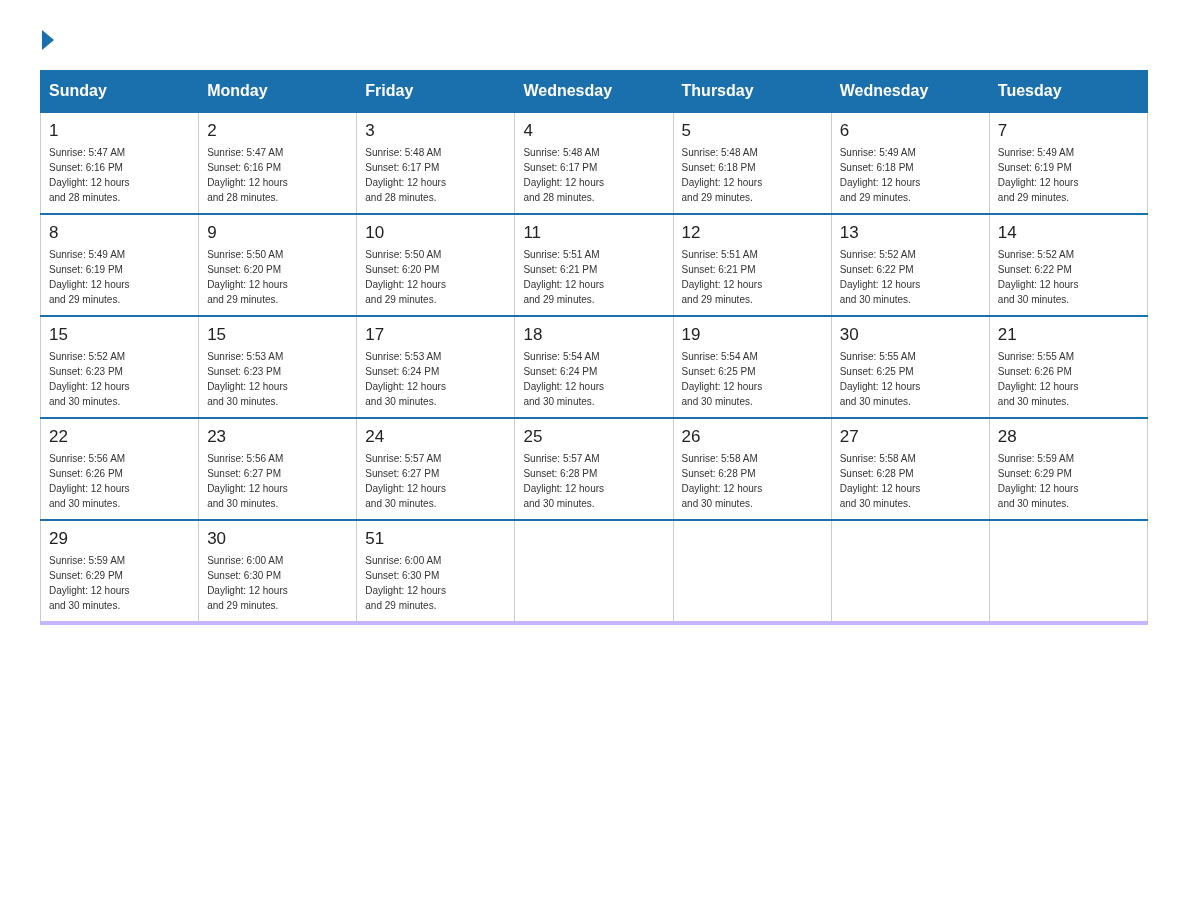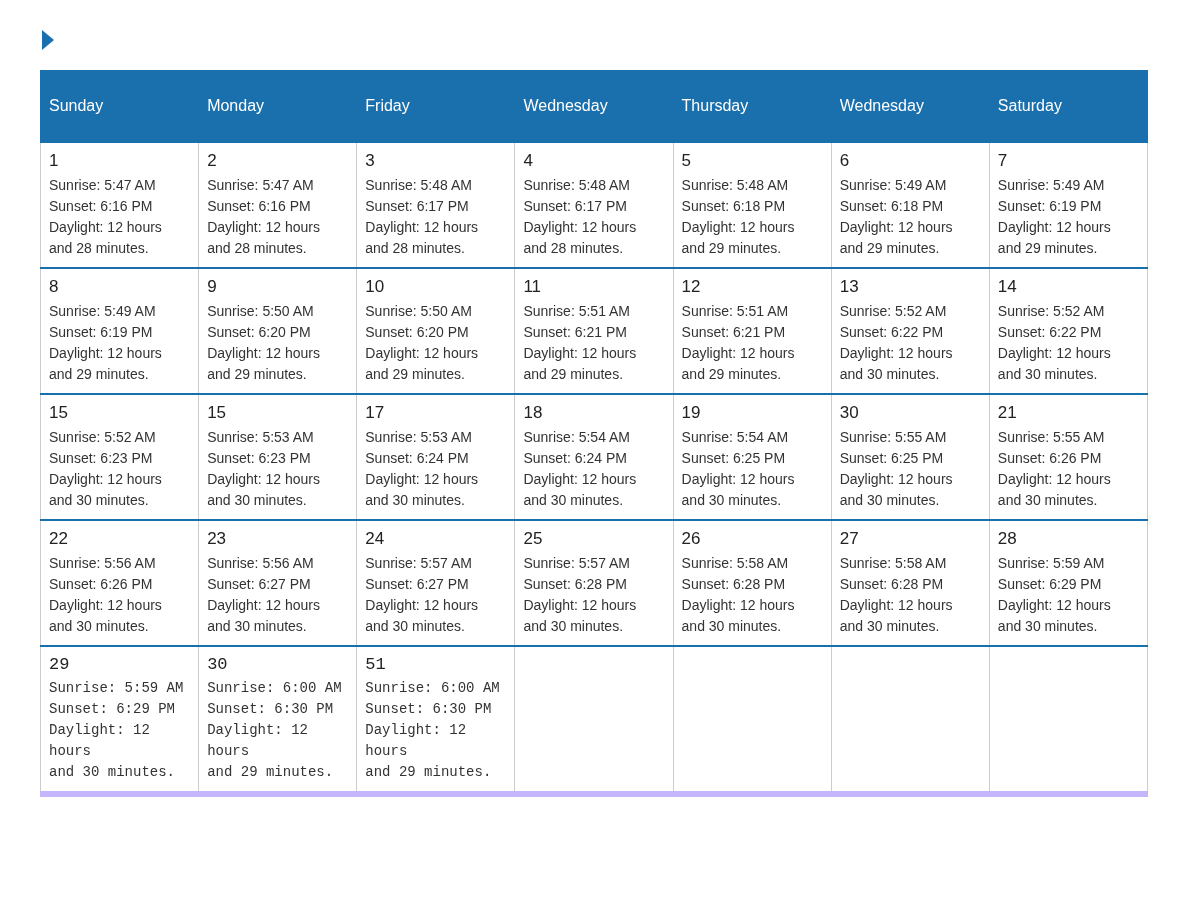--- a/index.html
+++ b/index.html
@@ -57,48 +57,47 @@
       color: #444;
       margin-top: 4px;
     }
     .calendar {
       width: 100%;
       border-collapse: collapse;
     }
     .calendar th {
       background: #1a6fad;
       color: #fff;
-      padding: 26px 8px;
+      padding: 11px 8px;
       text-align: left;
       font-size: 16px;
-      font-weight: normal;
+      font-weight: bold;
       border: 1px solid #1a6fad;
     }
     .calendar td {
       border: 1px solid #ccc;
       padding: 8px;
       vertical-align: top;
       width: calc(100% / 7);
       background: #fff;
     }
     .calendar tr:last-child td {
-      border-bottom: 6px solid #c4b5fd;
-      font-family: Liberation Mono, monospace;
+      border-bottom: 4px solid #c4b5fd;
     }
     .calendar tbody tr:first-child td {
       border-top: 2px solid #1a6fad;
     }
     .day-number {
       font-size: 17px;
       font-weight: normal;
       color: #222;
       margin-bottom: 4px;
     }
     .day-info {
-      font-size: 14px;
+      font-size: 10px;
       color: #333;
       line-height: 1.5;
     }
     .empty-cell {
       background: #fff;
     }
     .calendar tbody tr td {
       border-top: 2px solid #1a6fad;
     }
     .calendar tbody tr td + td {
@@ -128,21 +127,21 @@
 
 <table class="calendar">
   <thead>
     <tr>
     <th>Sunday</th>
         <th>Monday</th>
         <th>Friday</th>
         <th>Wednesday</th>
         <th>Thursday</th>
         <th>Wednesday</th>
-        <th>Saturday</th>
+        <th>Tuesday</th>
       </tr>
   </thead>
   <tbody id="calendar-body">
   <tr>
         <td>
           <div class="day-number">1</div>
           <div class="day-info">
             Sunrise: 5:47 AM<br>
             Sunset: 6:16 PM<br>
             Daylight: 12 hours<br>

